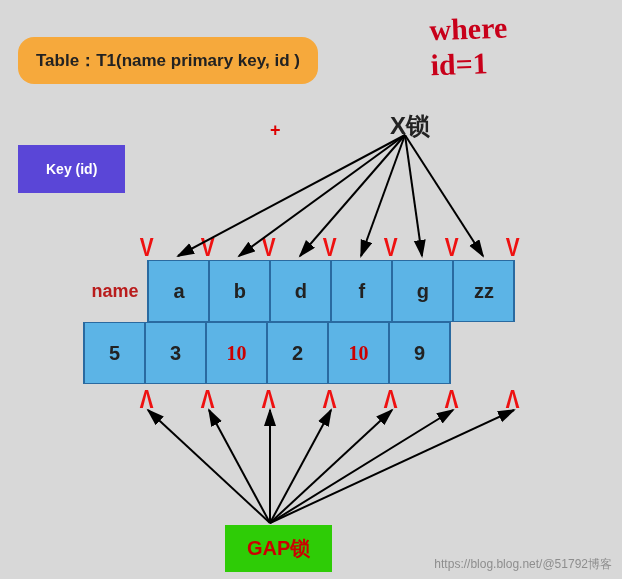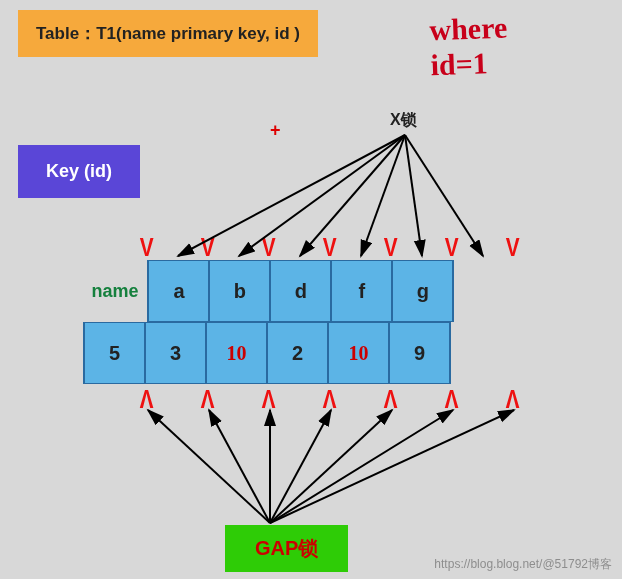--- a/index.html
+++ b/index.html
@@ -7,68 +7,69 @@
     width: 622px;
     height: 579px;
     background: #d8d8d8;
     font-family: "Microsoft YaHei", Arial, sans-serif;
     position: relative;
     overflow: hidden;
   }
   .title-box {
     position: absolute;
     left: 18px;
-    top: 10px;
+    top: 37px;
     background: #f6a93c;
     padding: 12px 18px;
     font-size: 17px;
     font-weight: bold;
     color: #222;
+    border-radius: 16px;
   }
   .key-box {
     position: absolute;
     left: 18px;
     top: 145px;
     background: #5a46d7;
     color: #fff;
     font-weight: bold;
-    font-size: 18px;
+    font-size: 14px;
     padding: 16px 28px;
   }
   .plus {
     position: absolute;
     left: 270px;
     top: 120px;
     color: #d00;
     font-size: 18px;
     font-weight: bold;
   }
   .xlock-label {
     position: absolute;
     left: 390px;
     top: 110px;
-    font-size: 16px;
+    font-size: 24px;
     font-weight: bold;
     color: #222;
     text-align: center;
   }
 
   
   .tbl {
     position: absolute;
     left: 85px;
     top: 260px;
   }
   .row-label {
     display: inline-block;
     width: 60px;
     text-align: center;
     font-size: 18px;
     font-weight: bold;
-    color: #15803d;
+    color: #b91c1c;
     line-height: 62px;
     vertical-align: top;
   }
   .cells {
     display: inline-block;
     vertical-align: top;
   }
   .row {
     display: flex;
   }
@@ -111,21 +112,21 @@
 
   
   .gap-box {
     position: absolute;
     left: 225px;
     top: 525px;
     background: #2ecc06;
     color: #c00;
     font-weight: bold;
     font-size: 20px;
-    padding: 10px 30px;
+    padding: 10px 22px;
   }
 
   
   .hand {
     position: absolute;
     left: 430px;
     top: 12px;
     color: #c8001a;
     font-family: "Comic Sans MS", cursive;
     font-size: 30px;
@@ -160,20 +161,21 @@
 <div class="tbl">
   <div>
     <span class="row-label">name</span>
     <span class="cells">
       <span class="row">
         <span class="cell">a</span>
         <span class="cell">b</span>
         <span class="cell">d</span>
         <span class="cell">f</span>
         <span class="cell">g</span>
+        <span class="cell">zz</span>
       </span>
     </span>
   </div>
   <div>
     <span class="cells">
       <span class="row">
         <span class="cell">5</span>
         <span class="cell">3</span>
         <span class="cell red">10</span>
         <span class="cell">2</span>

